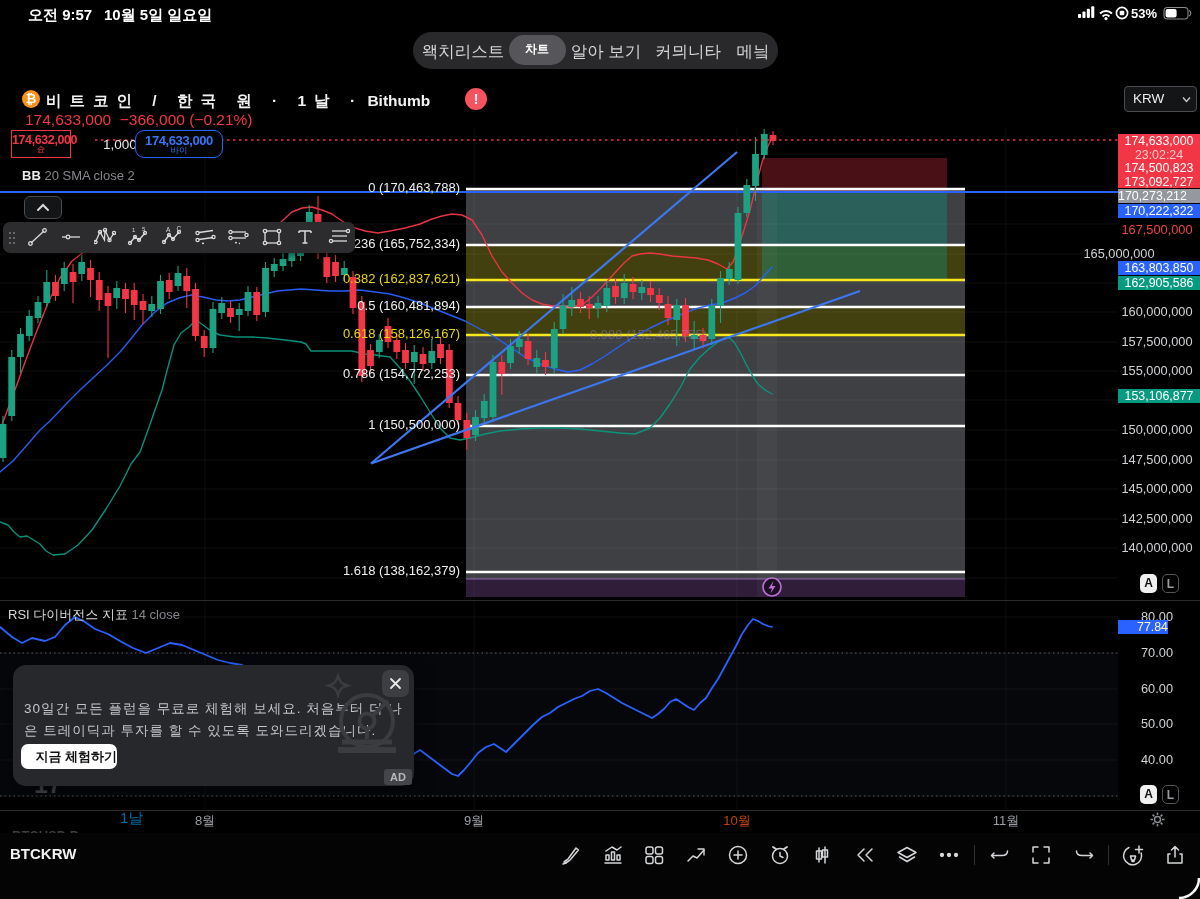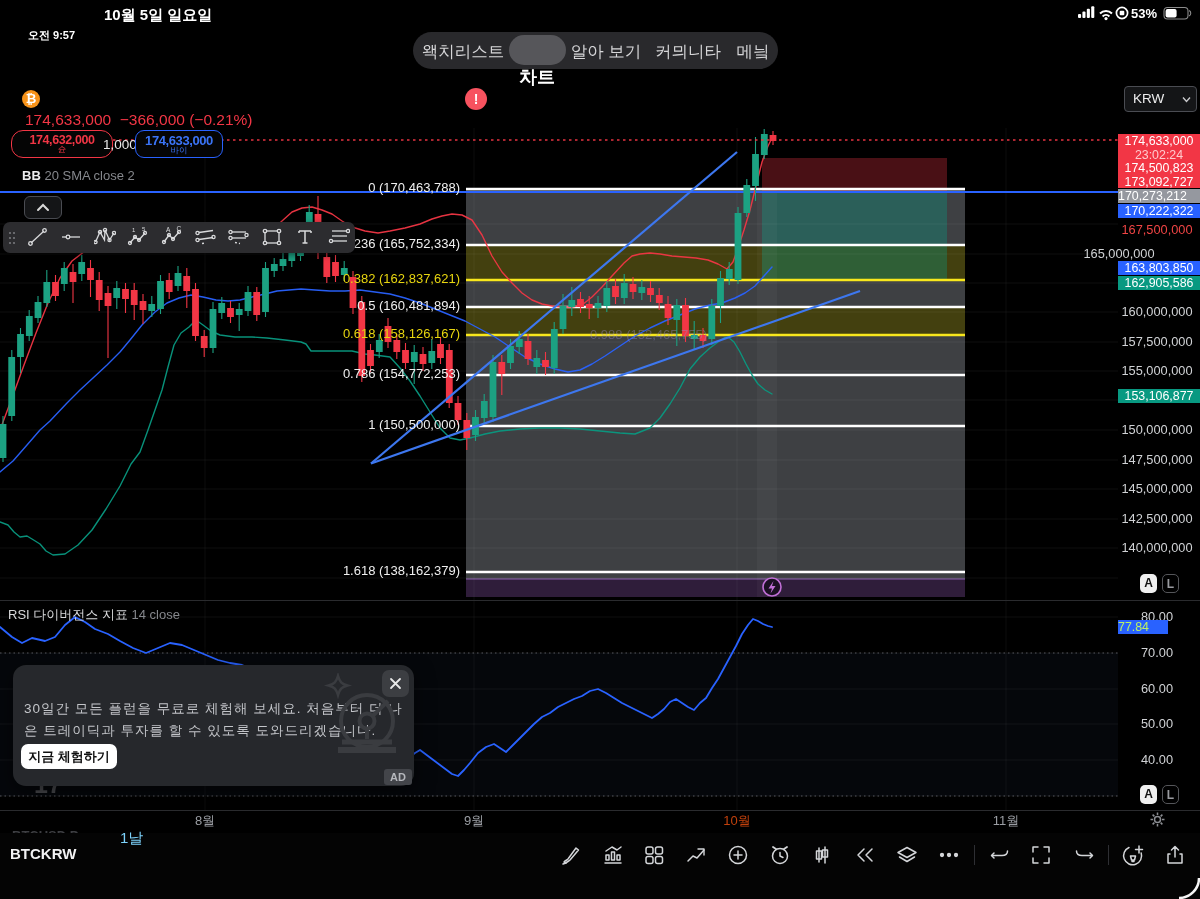--- a/index.html
+++ b/index.html
@@ -260,64 +260,65 @@
     <div class="ab" style="left:1157px;transform:translateX(-50%);top:645px;font-size:12.8px;color:#d0d2d5;font-weight:400;white-space:nowrap;">70.00</div>
     <div class="ab" style="left:1157px;transform:translateX(-50%);top:681px;font-size:12.8px;color:#d0d2d5;font-weight:400;white-space:nowrap;">60.00</div>
     <div class="ab" style="left:1157px;transform:translateX(-50%);top:716px;font-size:12.8px;color:#d0d2d5;font-weight:400;white-space:nowrap;">50.00</div>
     <div class="ab" style="left:1157px;transform:translateX(-50%);top:752px;font-size:12.8px;color:#d0d2d5;font-weight:400;white-space:nowrap;">40.00</div>
     <div class="ab" style="left:1118px;top:134px;width:82px;height:54px;background:#f23645;color:#fff;font-size:12.4px;text-align:center;line-height:13.5px;padding-top:1px">174,633,000<br><span style="color:#ffc9cd">23:02:24</span><br>174,500,823<br>173,092,727</div>
     <div class="ab" style="left:1118px;top:189px;width:82px;height:14px;background:#95989f;color:#fff;font-size:12.4px;text-align:left;line-height:14px">170,273,212</div>
     <div class="ab" style="left:1118px;top:204px;width:82px;height:14px;background:#2962ff;color:#fff;font-size:12.4px;text-align:center;line-height:14px">170,222,322</div>
     <div class="ab" style="left:1118px;top:261px;width:82px;height:14px;background:#2962ff;color:#fff;font-size:12.4px;text-align:center;line-height:14px">163,803,850</div>
     <div class="ab" style="left:1118px;top:276px;width:82px;height:14px;background:#089981;color:#fff;font-size:12.4px;text-align:center;line-height:14px">162,905,586</div>
     <div class="ab" style="left:1118px;top:389px;width:82px;height:14px;background:#089981;color:#fff;font-size:12.4px;text-align:center;line-height:14px">153,106,877</div>
-    <div class="ab" style="left:1118px;top:620px;width:50px;height:14px;background:#2962ff;color:#bef264;font-size:12.4px;text-align:left;line-height:14px">77.84</div>
+    <div class="ab" style="left:1118px;top:620px;width:50px;height:14px;background:#2962ff;color:#fef9c3;font-size:12.4px;text-align:right;line-height:14px">77.84</div>
     <div class="ab" style="left:1140px;top:574px;width:17px;height:19px;background:#f0f0f0;border-radius:5px;color:#111;font-size:12px;font-weight:600;text-align:center;line-height:19px">A</div>
     <div class="ab" style="left:1162px;top:574px;width:17px;height:19px;border:1px solid #55565a;border-radius:5px;color:#9a9ba0;font-size:12px;font-weight:600;text-align:center;line-height:18px">L</div>
     <div class="ab" style="left:1140px;top:785px;width:17px;height:19px;background:#f0f0f0;border-radius:5px;color:#111;font-size:12px;font-weight:600;text-align:center;line-height:19px">A</div>
     <div class="ab" style="left:1162px;top:785px;width:17px;height:19px;border:1px solid #55565a;border-radius:5px;color:#9a9ba0;font-size:12px;font-weight:600;text-align:center;line-height:18px">L</div>
     <svg class="ab" style="left:1149px;top:811px" width="17" height="17" viewBox="0 0 17 17" fill="none" stroke="#8b8d92" stroke-width="1.5">
       <circle cx="8.5" cy="8.5" r="3"></circle>
       <path d="M8.5 1.5 L8.5 4 M8.5 13 L8.5 15.5 M1.5 8.5 L4 8.5 M13 8.5 L15.5 8.5 M3.6 3.6 L5.4 5.4 M11.6 11.6 L13.4 13.4 M13.4 3.6 L11.6 5.4 M5.4 11.6 L3.6 13.4"></path>
     </svg>
     <div class="ab" style="left:205px;transform:translateX(-50%);top:812px;font-size:13px;color:#9a9da3;font-weight:400;white-space:nowrap;">8월</div>
     <div class="ab" style="left:474px;transform:translateX(-50%);top:812px;font-size:13px;color:#9a9da3;font-weight:400;white-space:nowrap;">9월</div>
     <div class="ab" style="left:737px;transform:translateX(-50%);top:812px;font-size:13px;color:#c2410c;font-weight:400;white-space:nowrap;">10월</div>
     <div class="ab" style="left:1006px;transform:translateX(-50%);top:812px;font-size:13px;color:#9a9da3;font-weight:400;white-space:nowrap;">11월</div>
-    <div class="ab" style="left:28px;top:6px;font-size:11px;color:#fff;font-weight:600;white-space:nowrap;margin-top:22px;">오전 9:57</div>
+    <div class="ab" style="left:28px;top:6px;font-size:15px;color:#fff;font-weight:600;white-space:nowrap;">오전 9:57</div>
     <div class="ab" style="left:104px;top:6px;font-size:15px;color:#fff;font-weight:600;white-space:nowrap;">10월 5일 일요일</div>
     <svg class="ab" style="left:1076px;top:4px" width="122" height="22" viewBox="0 0 122 22">
       <rect x="2.0" y="10.0" width="3.1" height="4.0" rx="1" fill="#fff"></rect>
       <rect x="6.4" y="7.4" width="3.1" height="6.6" rx="1" fill="#fff"></rect>
       <rect x="10.8" y="4.800000000000001" width="3.1" height="9.2" rx="1" fill="#fff"></rect>
       <rect x="15.200000000000001" y="2.1999999999999993" width="3.1" height="11.8" rx="1" fill="#fff"></rect>
       <path d="M24 9.5 A 8.5 8.5 0 0 1 36 9.5" stroke="#fff" stroke-width="2" fill="none"></path>
       <path d="M26.6 12.4 A 5 5 0 0 1 33.4 12.4" stroke="#fff" stroke-width="2" fill="none"></path>
       <circle cx="30" cy="14.6" r="1.6" fill="#fff"></circle>
       <circle cx="46" cy="9" r="5.6" stroke="#fff" stroke-width="1.7" fill="none"></circle>
       <rect x="43.7" y="6.8" width="4.6" height="4.4" rx="1" fill="#fff"></rect>
       <text x="55" y="13.5" font-size="13" font-weight="600" fill="#fff" font-family="Liberation Sans">53%</text>
       <rect x="88" y="3.5" width="24" height="11.5" rx="3.4" stroke="rgba(255,255,255,0.55)" stroke-width="1.1" fill="none"></rect>
       <rect x="89.6" y="5.1" width="11" height="8.3" rx="2" fill="#fff"></rect>
       <path d="M113.2 6.5 A 3.2 3.2 0 0 1 113.2 12" stroke="rgba(255,255,255,0.55)" stroke-width="1.1" fill="none"></path>
     </svg>
     <div class="ab" style="left:413px;top:32px;width:365px;height:37px;background:#29292c;border-radius:18.5px"></div>
     <div class="ab" style="left:509px;top:35px;width:57px;height:30px;background:#56565a;border-radius:15px"></div>
     <div class="ab" style="left:463px;transform:translateX(-50%);top:41px;font-size:16.5px;color:#d6d6d8;font-weight:400;white-space:nowrap;">왝치리스트</div>
-    <div class="ab" style="left:537px;transform:translateX(-50%);top:41px;font-size:18px;color:#ffffff;font-weight:600;white-space:nowrap;margin-top:24px;">차트</div>
+    <div class="ab" style="left:537px;transform:translateX(-50%);top:41px;font-size:12px;color:#ffffff;font-weight:600;white-space:nowrap;">차트</div>
     <div class="ab" style="left:606px;transform:translateX(-50%);top:41px;font-size:16.5px;color:#d6d6d8;font-weight:400;white-space:nowrap;">알아 보기</div>
     <div class="ab" style="left:688px;transform:translateX(-50%);top:41px;font-size:16.5px;color:#d6d6d8;font-weight:400;white-space:nowrap;">커믜니타</div>
     <div class="ab" style="left:753px;transform:translateX(-50%);top:41px;font-size:16.5px;color:#d6d6d8;font-weight:400;white-space:nowrap;">메닄</div>
     <div class="ab" style="left:22px;top:90px;width:18px;height:18px;border-radius:50%;background:#f7931a;color:#fff;font-size:13px;font-weight:700;text-align:center;line-height:18px">₿</div>
+    <div class="ab" style="left:46px;top:91px;font-size:15.5px;color:#f2f2f3;font-weight:600;white-space:nowrap;"><span style="letter-spacing:8px">비트코인 / 한국 원 · 1날 ·</span> Bithumb</div>
     <div class="ab" style="left:465px;top:88px;width:22px;height:22px;border-radius:50%;background:#f7525f;color:#fff;font-size:14px;font-weight:800;text-align:center;line-height:22px">!</div>
     <div class="ab" style="left:1124px;top:86px;width:73px;height:26px;background:#141517;border:1px solid #4a4c52;border-radius:4px;color:#ededee;font-size:13.5px;line-height:24px;padding-left:8px">KRW<svg style="position:absolute;right:5px;top:9px" width="9" height="7">
         <path d="M1 1.5 L4.5 5.5 L8 1.5" stroke="#c9c9cc" stroke-width="1.4" fill="none"></path>
       </svg></div>
     <div class="ab" style="left:25px;top:111px;font-size:15.5px;color:#f23645;font-weight:500;white-space:nowrap;">174,633,000&nbsp; −366,000 (−0.21%)</div>
-    <div class="ab" style="left:11px;top:130px;width:102px;height:28px;border:1.5px solid #f23645;border-radius:12px;text-align:center;color:#f23645;background:#050505">
+    <div class="ab" style="left:11px;top:130px;width:60px;height:28px;border:1.5px solid #f23645;border-radius:0;text-align:center;color:#f23645;background:#050505">
       <div style="font-size:12.5px;font-weight:700;margin-top:2px;letter-spacing:-0.4px">174,632,000</div>
       <div style="font-size:8.5px;margin-top:-3px">슌</div>
     </div>
     <div class="ab" style="left:103px;top:137px;font-size:13.5px;color:#e8e8e8;font-weight:500;white-space:nowrap;">1,000</div>
     <div class="ab" style="left:135px;top:130px;width:88px;height:28px;border:1.5px solid #2962ff;border-radius:9px;text-align:center;color:#3b74f6;background:#050505">
       <div style="font-size:13px;font-weight:700;margin-top:2px;letter-spacing:-0.4px">174,633,000</div>
       <div style="font-size:8.5px;margin-top:-3px">바이</div>
     </div>
     <div class="ab" style="left:22px;top:168px;font-size:13px;color:#c5c7ca;font-weight:400;white-space:nowrap;"><span style="color:#ececee;font-weight:700">BB</span> <span style="color:#85878c">20 SMA close 2</span></div>
     <div class="ab" style="left:24px;top:196px;width:38px;height:23px;background:#141517;border:1px solid #4a4c52;border-radius:6px"><svg width="36" height="21">
@@ -399,38 +400,38 @@
       <line x1="4" y1="10" x2="19" y2="10"></line>
       <line x1="4" y1="15" x2="19" y2="15"></line>
       <circle cx="20" cy="5" r="1.6"></circle>
       <circle cx="3" cy="15" r="1.6"></circle>
     </svg>
     <div class="ab" style="left:34px;top:770px;font-size:25px;color:#4a4b4f;font-weight:800;white-space:nowrap;">17</div>
     <div class="ab" style="left:12px;top:828px;font-size:13px;color:#3d3e42;font-weight:600;white-space:nowrap;">BTCUSD.P</div>
     <div class="ab" style="left:12px;top:866px;font-size:13px;color:#3d3e42;font-weight:600;white-space:nowrap;">BTCUSDT</div>
     <div class="ab" style="left:13px;top:665px;width:401px;height:121px;background:#26282c;border-radius:13px;box-shadow:0 6px 20px rgba(0,0,0,.55)">
       <div style="position:absolute;left:11px;top:33px;width:330px;font-size:13.5px;line-height:21.5px;color:#c3c5c9;letter-spacing:1px;white-space:nowrap">30일간 모든 플럳을 무료로 체험해 보세요. 처음부터 더 나<br>은 트레이딕과 투자를 할 수 있도록 도와드리겠습니다.</div>
-      <div style="position:absolute;left:8px;top:79px;width:96px;height:25px;background:#fff;border-radius:7px;color:#0f0f0f;font-size:13px;font-weight:600;text-align:center;line-height:25px">지금 체험하기</div>
+      <div style="position:absolute;left:8px;top:79px;width:96px;height:25px;background:#fff;border-radius:7px;color:#0f0f0f;font-size:13px;font-weight:600;text-align:right;line-height:25px">지금 체험하기</div>
       <div style="position:absolute;left:369px;top:5px;width:27px;height:27px;background:#3c3e42;border-radius:7px"><svg width="27" height="27">
           <path d="M9 9 L18 18 M18 9 L9 18" stroke="#e8e8e8" stroke-width="1.8" stroke-linecap="round"></path>
         </svg></div>
       <svg style="position:absolute;left:305px;top:8px" width="92" height="95" viewBox="0 0 92 95" fill="none" stroke="#3a3c40" stroke-width="4">
         <path d="M20 3 C21.8 9 23.5 10.7 29.5 12.5 C23.5 14.3 21.8 16 20 22 C18.2 16 16.5 14.3 10.5 12.5 C16.5 10.7 18.2 9 20 3 Z" stroke-width="2.6"></path>
         <circle cx="49" cy="48" r="26"></circle>
         <circle cx="49" cy="48" r="7.5"></circle>
         <line x1="54.5" y1="43" x2="70" y2="28"></line>
         <line x1="49" y1="55.5" x2="49" y2="66"></line>
         <path d="M24 69 L74 69" stroke-width="5"></path>
         <path d="M20 77 L78 77" stroke-width="6"></path>
       </svg>
       <div style="position:absolute;left:371px;top:104px;width:28px;height:16px;background:#43454a;border-radius:3px;color:#b6b8bd;font-size:11px;font-weight:600;text-align:center;line-height:16px">AD</div>
     </div>
     <div class="ab" style="left:0px;top:833px;width:1200px;height:66px;background:#040404"></div>
     <div class="ab" style="left:10px;top:845px;font-size:15px;color:#f2f2f3;font-weight:700;white-space:nowrap;">BTCKRW</div>
-    <div class="ab" style="left:120px;top:829px;font-size:15px;color:#7dd3fc;font-weight:400;white-space:nowrap;">1날</div>
+    <div class="ab" style="left:120px;top:809px;font-size:15px;color:#0369a1;font-weight:400;white-space:nowrap;">1날</div>
     <svg class="ab" style="left:559px;top:843px" width="24" height="24" viewBox="0 0 24 24" fill="none" stroke="#d4d6d9" stroke-width="1.5" stroke-linecap="round" stroke-linejoin="round">
       <path d="M5 19 C7 17 7.5 17.5 9 16 L17 5 L19.5 7 L11 17 C9.5 18.5 9 18 7 20 Z"></path>
       <path d="M4 21 L7 20"></path>
     </svg>
     <svg class="ab" style="left:601px;top:843px" width="24" height="24" viewBox="0 0 24 24" fill="none" stroke="#d4d6d9" stroke-width="1.5" stroke-linecap="round" stroke-linejoin="round">
       <path d="M4 20 L20 20"></path>
       <rect x="5" y="12" width="3" height="5"></rect>
       <rect x="10.5" y="9" width="3" height="8"></rect>
       <rect x="16" y="12" width="3" height="5"></rect>
       <path d="M5 8 L11 4 L16 7 L20 4"></path>

